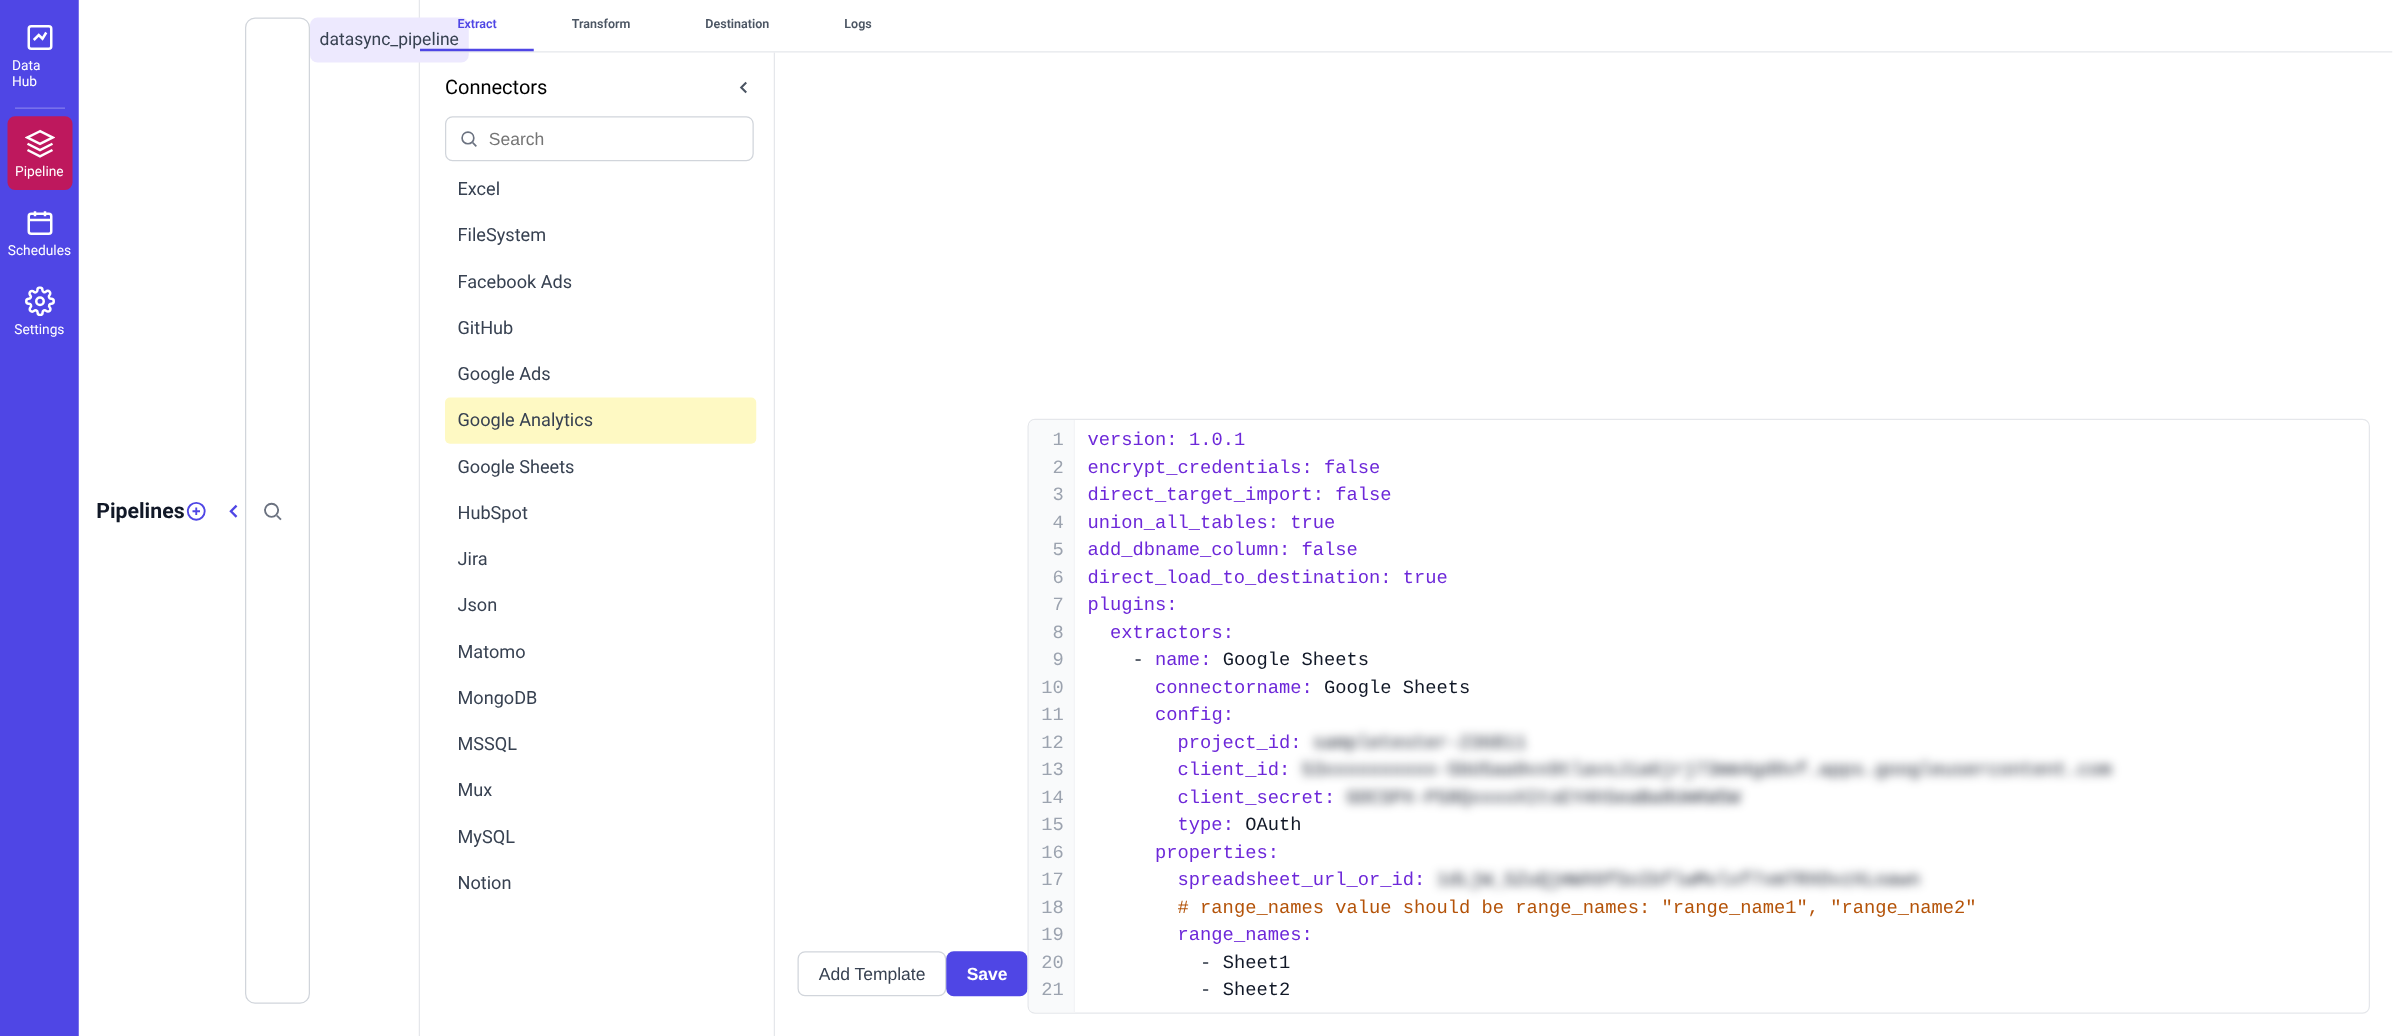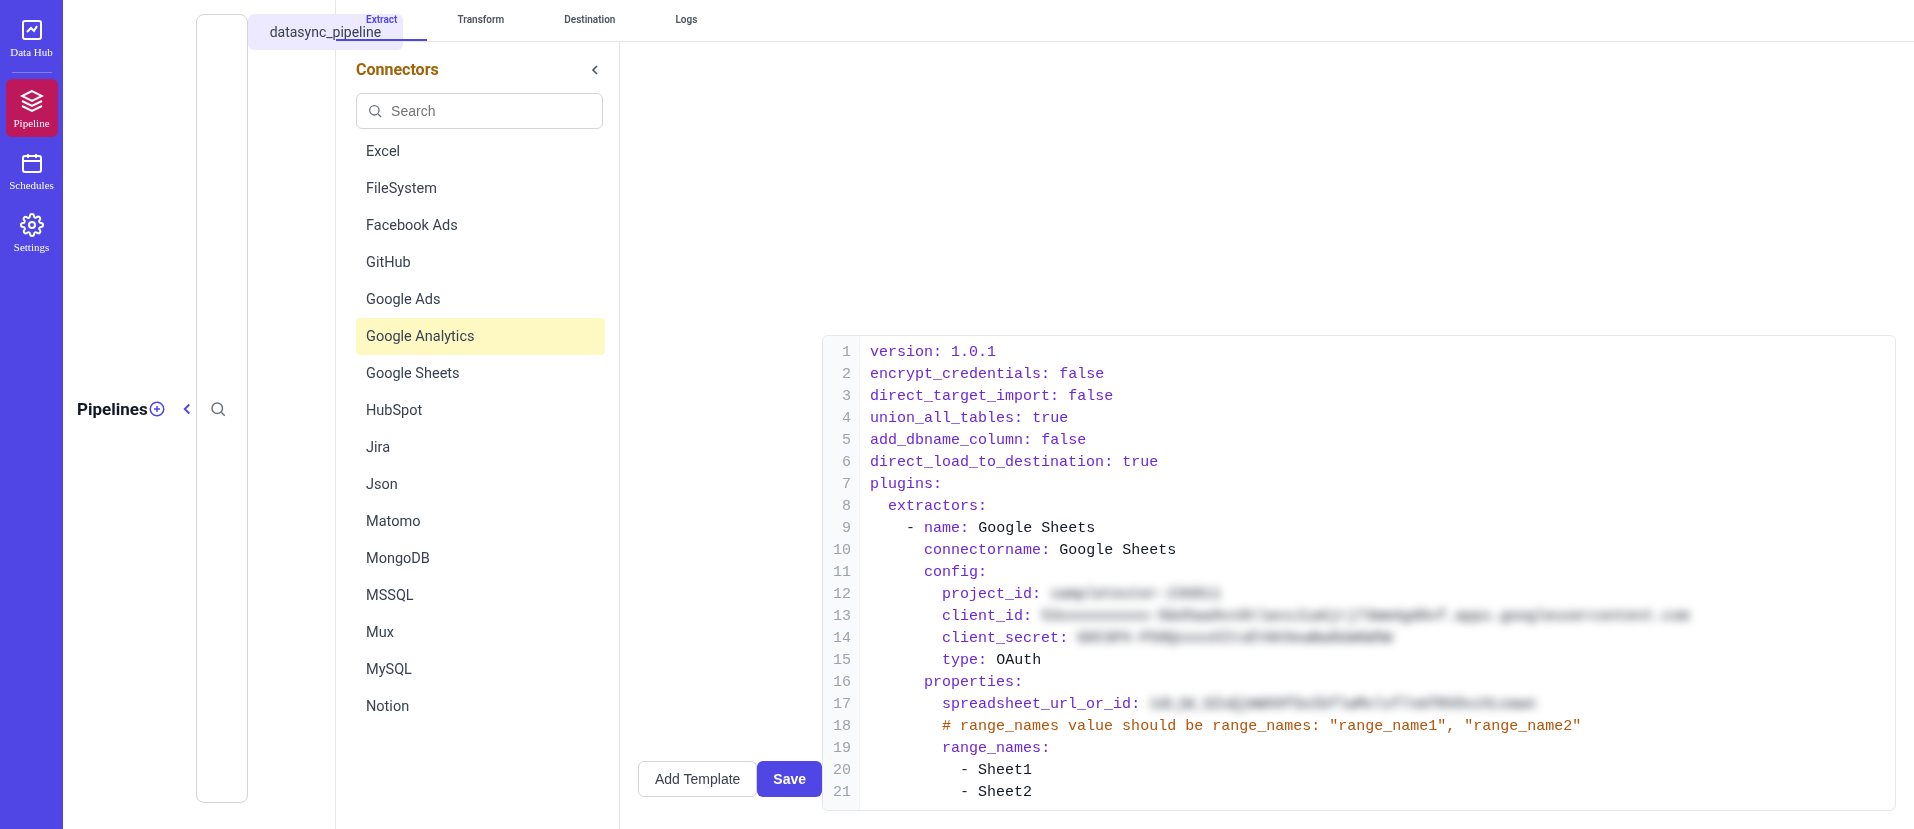--- a/index.html
+++ b/index.html
@@ -1,34 +1,34 @@
 <!DOCTYPE html>
 <html><head>
   <meta charset="utf-8">
   <style>
     * { margin: 0; padding: 0; box-sizing: border-box; }
     body { font-family: -apple-system, BlinkMacSystemFont, "Segoe UI", Roboto, sans-serif; background: #fff; color: #1f2937; height: 829px; width: 1914px; overflow: hidden; display: flex; }
     
     
-    .nav-rail { width: 63px; background: #4f46e5; display: flex; flex-direction: column; align-items: center; padding-top: 8px; gap: 4px; font-family: Liberation Serif, serif; }
+    .nav-rail { width: 63px; background: #4f46e5; display: flex; flex-direction: column; align-items: center; padding-top: 8px; gap: 4px; }
     .nav-rail-item { width: 52px; display: flex; flex-direction: column; align-items: center; justify-content: center; color: #fff; cursor: pointer; font-size: 11px; padding: 10px 4px 8px; border-radius: 6px; }
     .nav-rail-item.active { background: #be185d; }
     .nav-rail-item svg { width: 24px; height: 24px; margin-bottom: 4px; }
     .nav-rail-divider { width: 40px; height: 1px; background: rgba(255,255,255,0.3); margin: 2px 0; }
     
     
     .pipelines-panel { width: 273px; border-right: 1px solid #e5e7eb; display: flex; flex-direction: row; padding: 14px 14px; }
     .pipelines-header { display: flex; align-items: center; justify-content: space-between; margin-bottom: 12px; }
     .pipelines-title { font-size: 17px; font-weight: 700; color: #111827; }
     .pipelines-header-actions { display: flex; align-items: center; gap: 12px; }
     .pipelines-header-actions svg { width: 18px; height: 18px; cursor: pointer; }
     .search-box { display: flex; align-items: center; border: 1px solid #d1d5db; border-radius: 8px; padding: 8px 12px; gap: 8px; margin-bottom: 12px; }
     .search-box svg { width: 18px; height: 18px; color: #6b7280; flex-shrink: 0; }
     .search-input { border: none; outline: none; font-size: 15px; width: 100%; color: #374151; }
-    .pipeline-item { padding: 10px 22px; border-radius: 6px; font-size: 14px; cursor: pointer; color: #374151; }
+    .pipeline-item { padding: 10px 8px; border-radius: 6px; font-size: 14px; cursor: pointer; color: #374151; }
     .pipeline-item.active { background: #ede9fe; }
     
     
     .main-area { flex: 1; display: flex; flex-direction: column; min-width: 0; }
     
     
     .top-bar { height: 42px; border-bottom: 1px solid #e5e7eb; display: flex; align-items: center; justify-content: space-between; padding: 0 16px 0 0; }
     .tabs { display: flex; align-items: stretch; height: 100%; }
     .tab { padding: 0 30px; display: flex; align-items: center; font-size: 10px; font-weight: 600; color: #4b5563; cursor: pointer; border-bottom: 2px solid transparent; }
     .tab.active { color: #4f46e5; border-bottom-color: #4f46e5; }
@@ -38,21 +38,21 @@
     .beta-badge { font-size: 11px; padding: 3px 8px; background: #ede9fe; color: #6d28d9; border-radius: 4px; font-weight: 500; }
     .avatar { width: 30px; height: 30px; border-radius: 50%; background: #fcd34d; display:flex; align-items:center; justify-content:center; font-size: 12px; font-weight:600; color:#7c2d12; margin-left: 6px;}
     .vsep { width:1px; height:18px; background:#e5e7eb; }
     
     
     .content-row { flex: 1; display: flex; min-height: 0; }
     
     
     .connectors-panel { width: 284px; border-right: 1px solid #e5e7eb; display: flex; flex-direction: column; padding: 18px 10px 0 20px; }
     .connectors-header { display: flex; align-items: center; justify-content: space-between; margin-bottom: 14px; padding-right: 6px; }
-    .connectors-title { font-size: 16px; font-weight: 700; color: #a16207; }
+    .connectors-title { font-size: 16px; font-weight: 400; color: #000000; }
     .connectors-header svg { width: 16px; height: 16px; cursor: pointer; color:#4b5563; }
     .connectors-search { display:flex; align-items:center; border:1px solid #d1d5db; border-radius: 6px; padding: 8px 10px; gap:8px; margin-bottom: 4px; margin-right: 6px;}
     .connectors-search input { border:none; outline:none; font-size:14px; width:100%; }
     .connector-list { flex:1; overflow-y:auto; padding-right: 4px; }
     .connector-list::-webkit-scrollbar { width: 6px; }
     .connector-list::-webkit-scrollbar-thumb { background: #d1d5db; border-radius: 3px; }
     .connector-item { padding: 10px 10px; font-size: 14.5px; color:#374151; cursor:pointer; border-radius:4px; }
     .connector-item.active { background: #fef9c3; }
     
     

